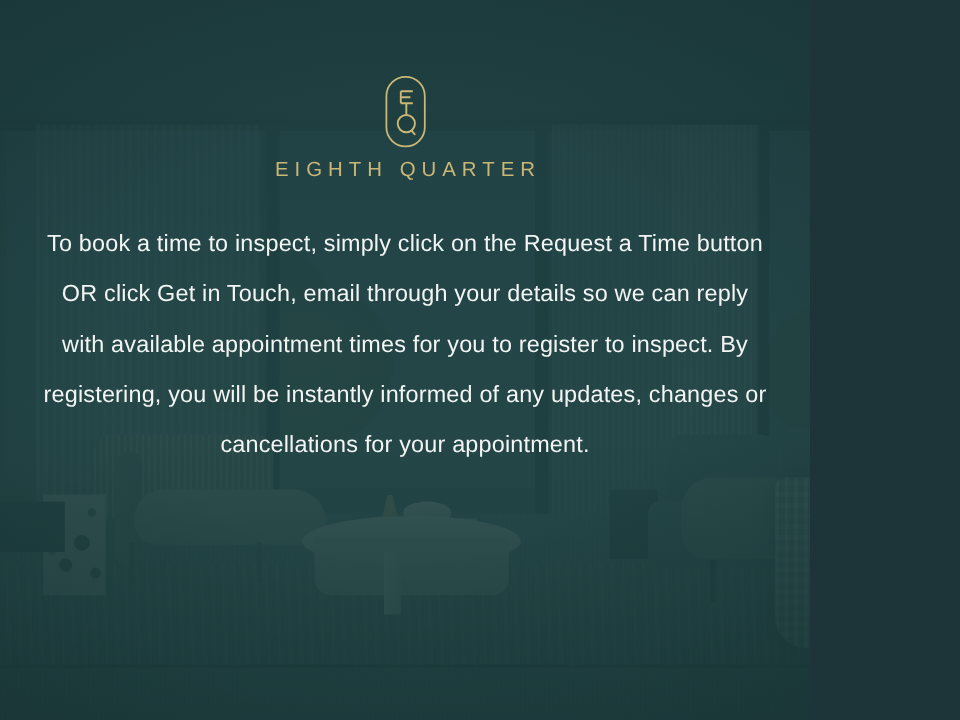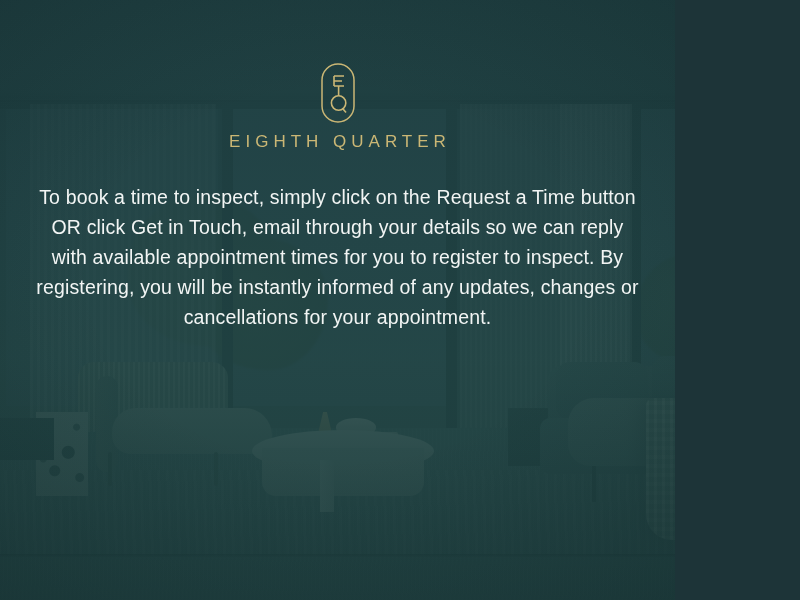--- a/index.html
+++ b/index.html
@@ -297,21 +297,21 @@
     line-height: 1;
     white-space: nowrap;
   }
 
   .body-copy {
     margin-top: 32px;
     width: 610px;
     color: #f2f5f4;
     font-size: 19.5px;
     font-weight: 300;
-    line-height: 30px;
+    line-height: 42px;
     text-align: center;
     letter-spacing: .15px;
   }
 </style>
 </head>
 <body>
 
 <div class="screen">
 
   <div class="photo">

